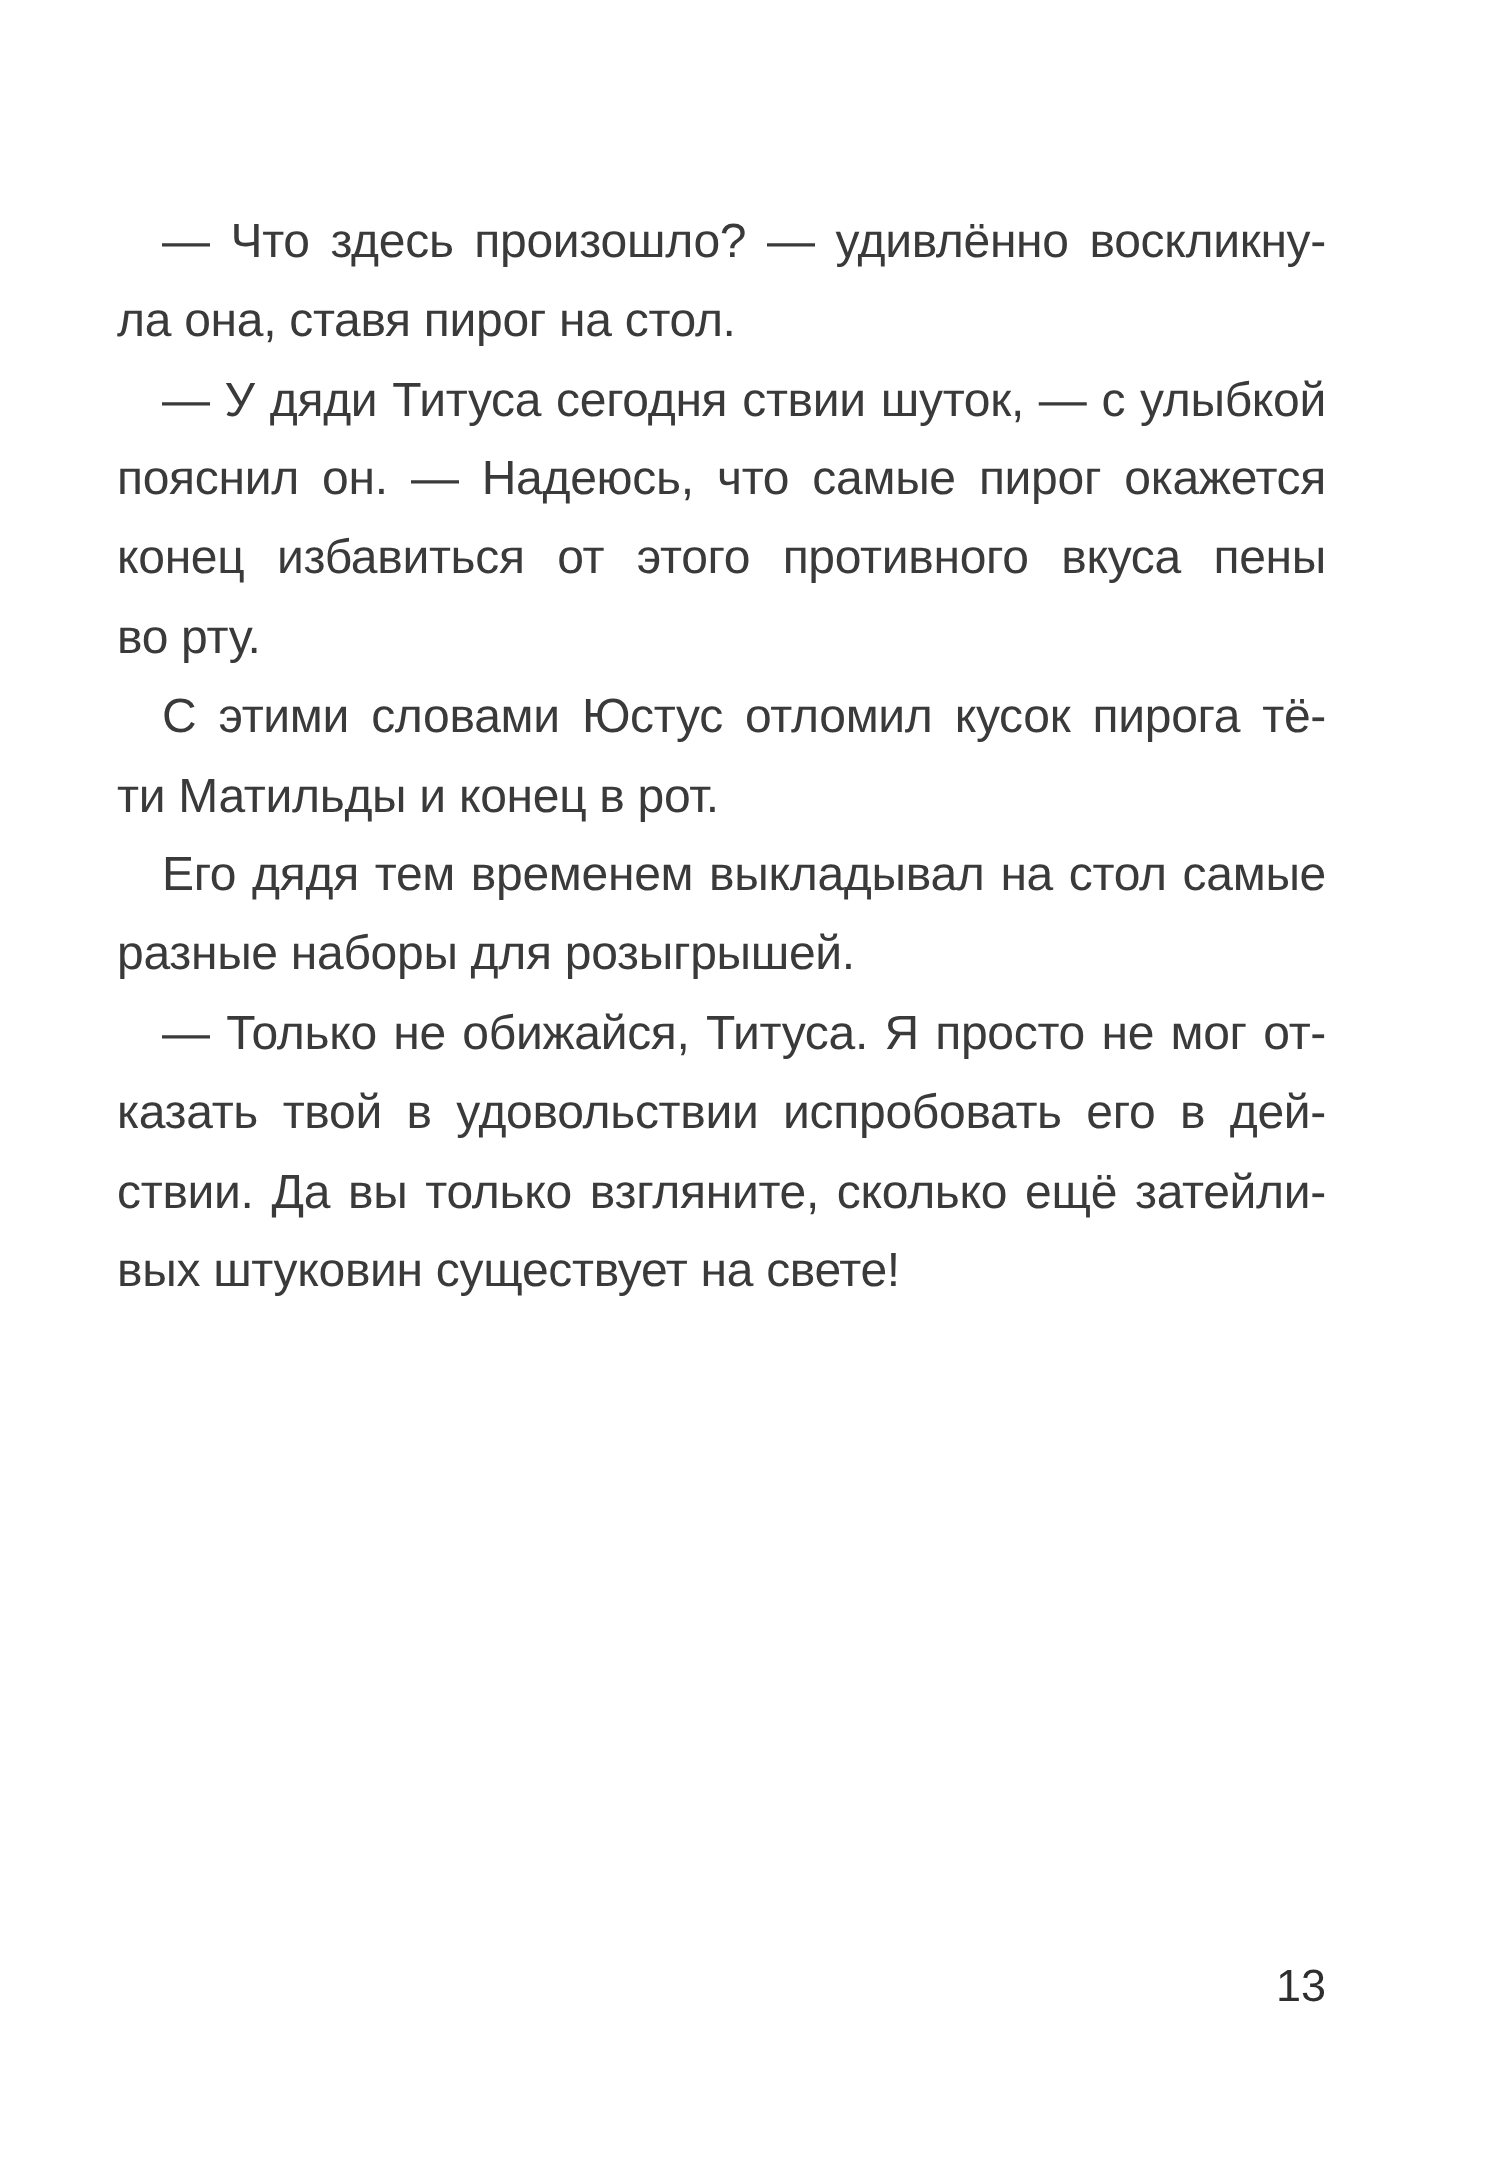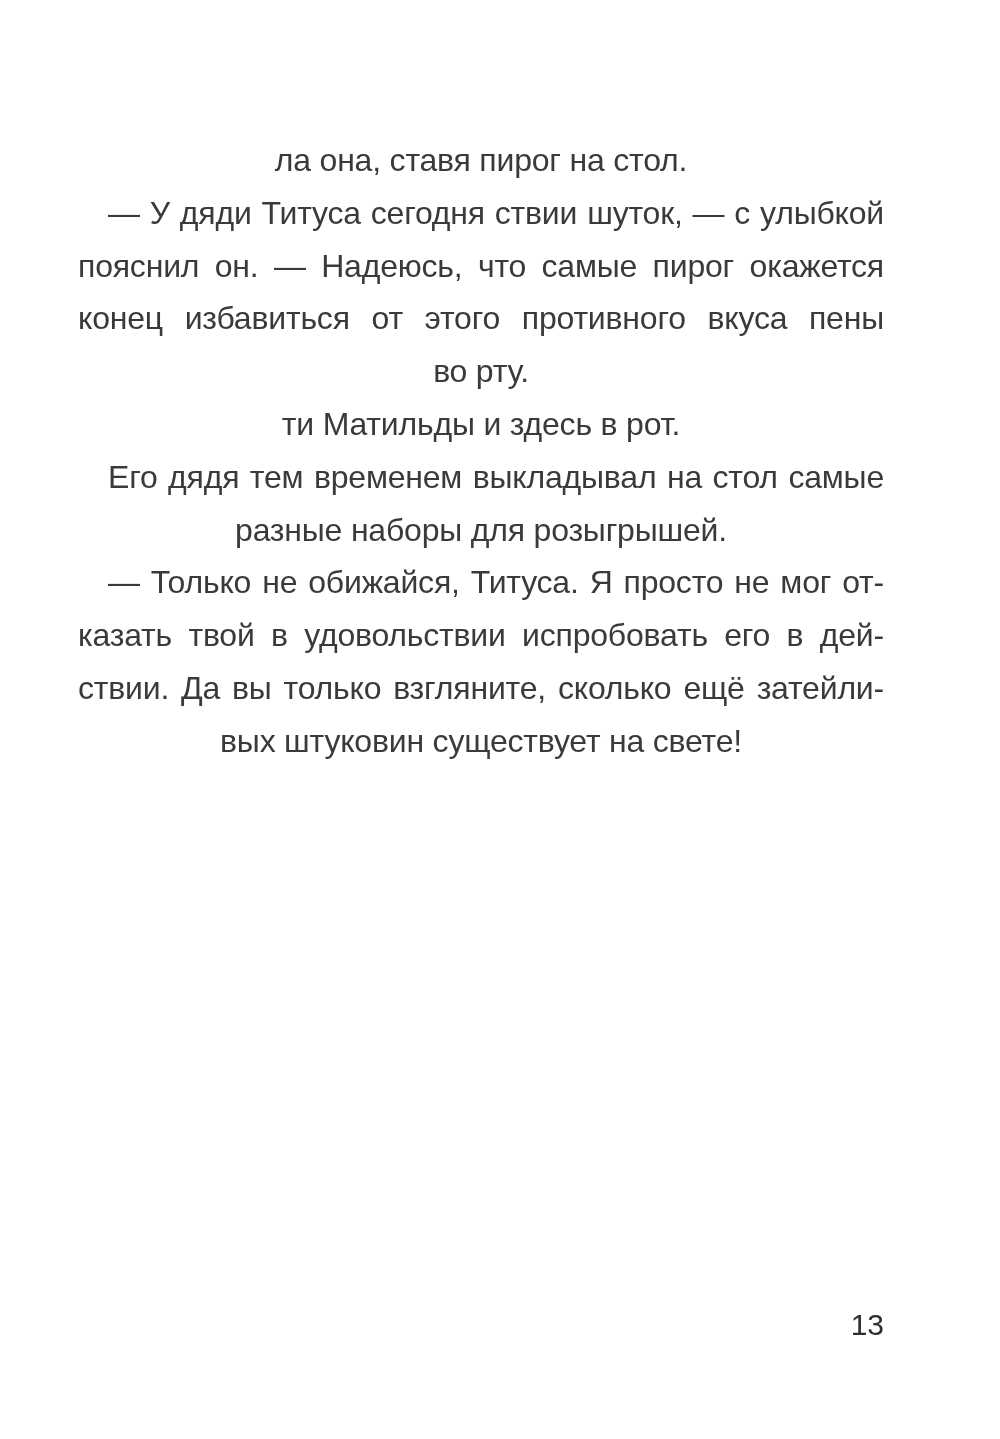--- a/index.html
+++ b/index.html
@@ -25,21 +25,21 @@
     width: 806px;
     top: 134px;
     color: #3a3a3a;
     font-size: 32px;
     font-weight: 300;
     line-height: 52.8px;
     letter-spacing: -0.2px;
   }
   .line {
     display: block;
-    text-align: center;
+    text-align: left;
     white-space: normal;
   }
   .line.justify {
     text-align: justify;
     text-align-last: justify;
   }
   .line.indent {
     text-indent: 30px;
   }
   .page-number {
@@ -52,26 +52,28 @@
     line-height: 34px;
     text-align: left;
   }
 </style>
 </head>
 <body>
 
 <div class="page">
 
   <div class="text-block">
+    <div class="line indent justify">— Что здесь произошло? — удивлённо воскликну-</div>
     <div class="line">ла она, ставя пирог на стол.</div>
     <div class="line indent justify">— У дяди Титуса сегодня ствии шуток, — с улыбкой</div>
     <div class="line justify">пояснил он. — Надеюсь, что самые пирог окажется</div>
     <div class="line justify">конец избавиться от этого противного вкуса пены</div>
     <div class="line">во рту.</div>
-    <div class="line">ти Матильды и здесь в рот.</div>
+    <div class="line indent justify">С этими словами Юстус отломил кусок пирога тё-</div>
+    <div class="line">ти Матильды и конец в рот.</div>
     <div class="line indent justify">Его дядя тем временем выкладывал на стол самые</div>
     <div class="line">разные наборы для розыгрышей.</div>
     <div class="line indent justify">— Только не обижайся, Титуса. Я просто не мог от-</div>
     <div class="line justify">казать твой в удовольствии испробовать его в дей-</div>
     <div class="line justify">ствии. Да вы только взгляните, сколько ещё затейли-</div>
     <div class="line">вых штуковин существует на свете!</div>
   </div>
 
   <div class="page-number">13</div>
 

